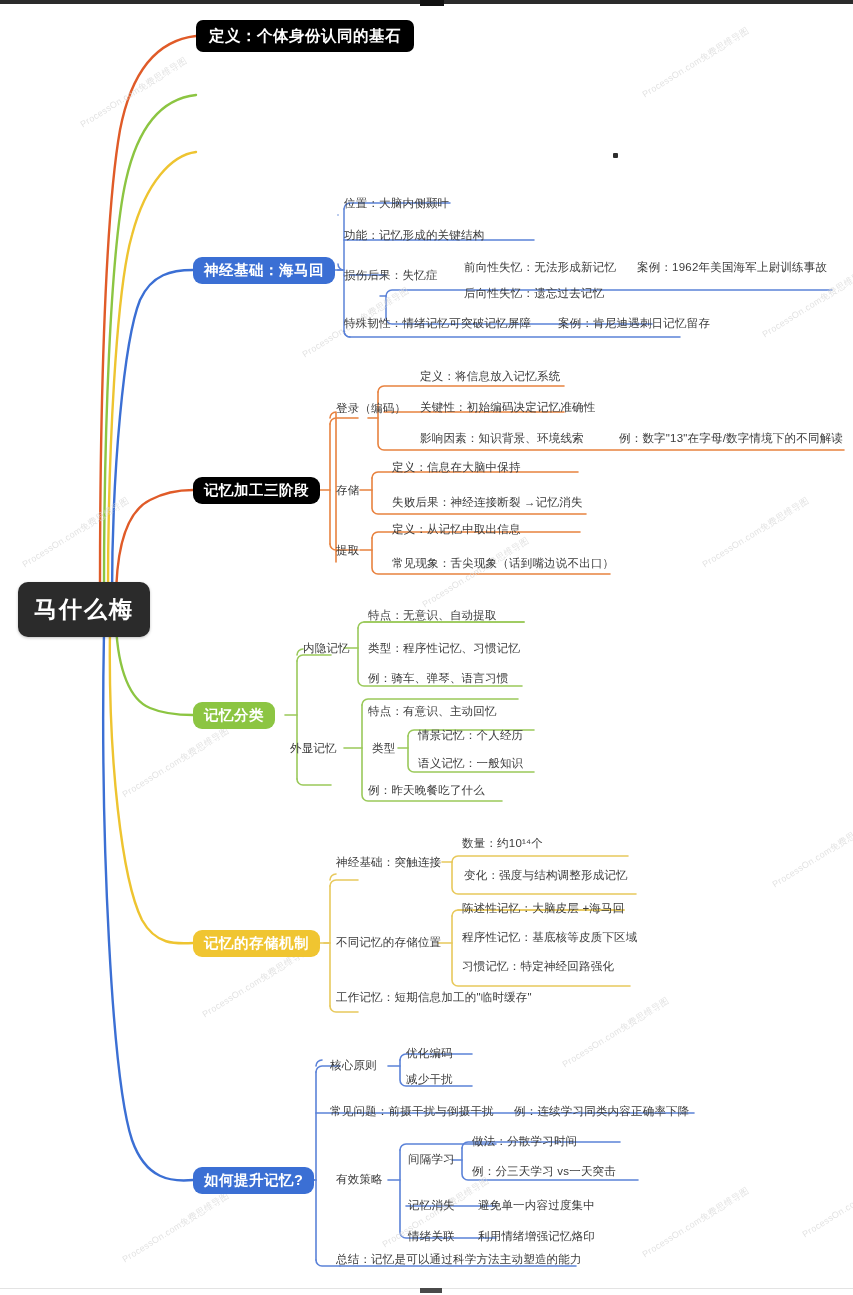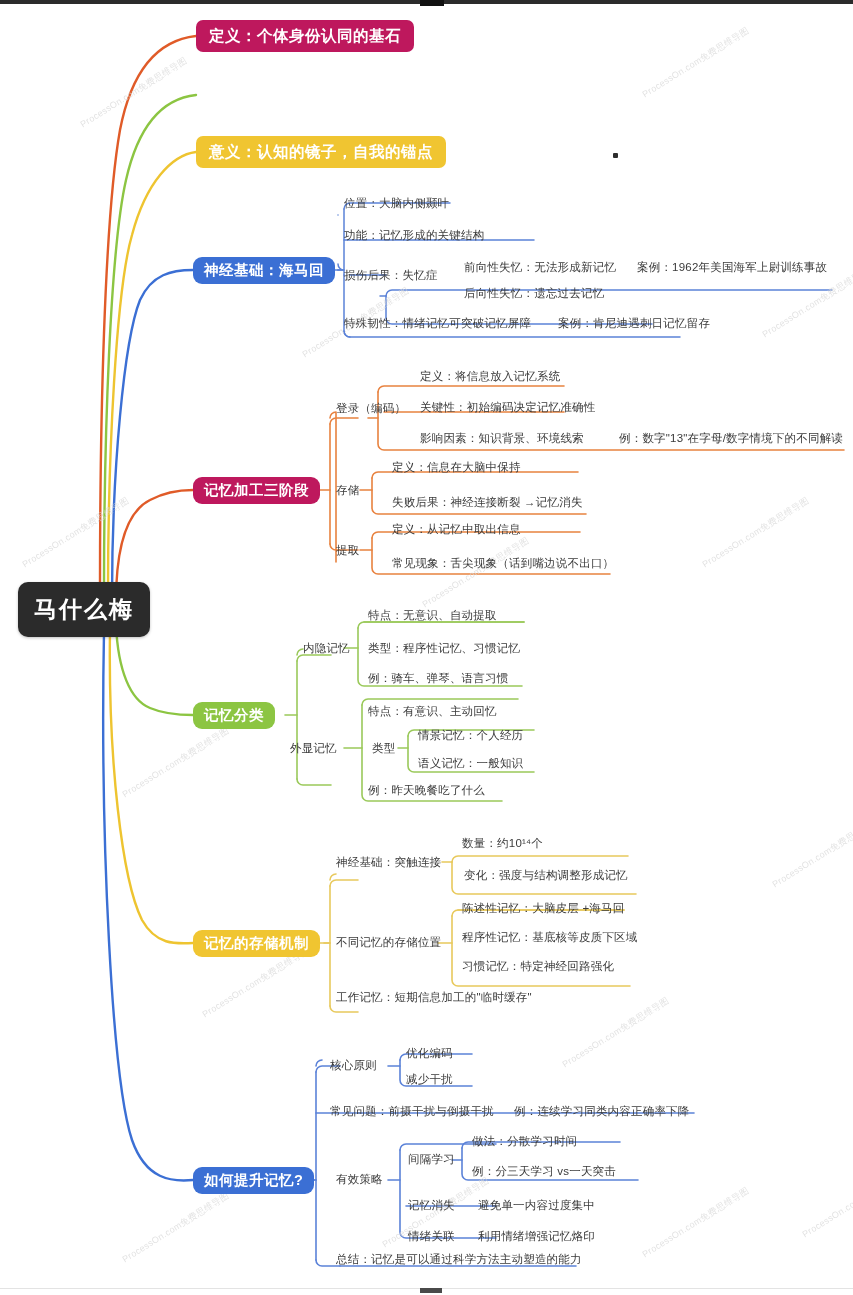--- a/index.html
+++ b/index.html
@@ -26,21 +26,21 @@
     box-shadow:0 1px 3px rgba(0,0,0,.25);
   }
   .lvl1{
     border-radius:9px;color:#fff;font-size:14.5px;font-weight:bold;
     height:27px;padding:0 11px;letter-spacing:.5px;
   }
   .big1{
     border-radius:7px;color:#3d3d3d;font-size:15.5px;font-weight:bold;
     height:32px;padding:0 13px;letter-spacing:.5px;
   }
-  .c-orange{background:#be185d;}
+  .c-orange{background:#000000;}
   .c-green{background:#8cc542;}
   .c-yellow{background:#f0c531;}
   .c-blue{background:#3b6fd4;}
 
   
   .txt{position:absolute;white-space:nowrap;color:#3a3a3a;font-size:11.5px;
        letter-spacing:.2px;line-height:1;}
 
   
   .wm{position:absolute;color:#d9d9d9;font-size:9px;white-space:nowrap;
@@ -195,23 +195,20 @@
   <div class="wm" style="left:800px;top:1230px">ProcessOn.com免费思维导图</div>
   <div class="wm" style="left:20px;top:560px">ProcessOn.com免费思维导图</div>
 
   <div class="node root" style="left:18px;top:582px;width:132px;">
     <span>马什么梅</span>
   </div>
 
   <div class="node big1 c-orange" style="left:196px;top:20px;color:#fff;">
     <span>定义：个体身份认同的基石</span>
   </div>
-  <div class="node big1 c-yellow" style="left:196px;top:136px;color:#fff;">
-    <span>意义：认知的镜子，自我的锚点</span>
-  </div>
 
   <div class="node lvl1 c-blue" style="left:193px;top:257px;">
     <span>神经基础：海马回</span>
   </div>
   <div class="txt" style="left:344px;top:198px">位置：大脑内侧颞叶</div>
   <div class="txt" style="left:344px;top:230px">功能：记忆形成的关键结构</div>
   <div class="txt" style="left:344px;top:270px">损伤后果：失忆症</div>
   <div class="txt" style="left:464px;top:262px">前向性失忆：无法形成新记忆</div>
   <div class="txt" style="left:637px;top:262px">案例：1962年美国海军上尉训练事故</div>
   <div class="txt" style="left:464px;top:288px">后向性失忆：遗忘过去记忆</div>

